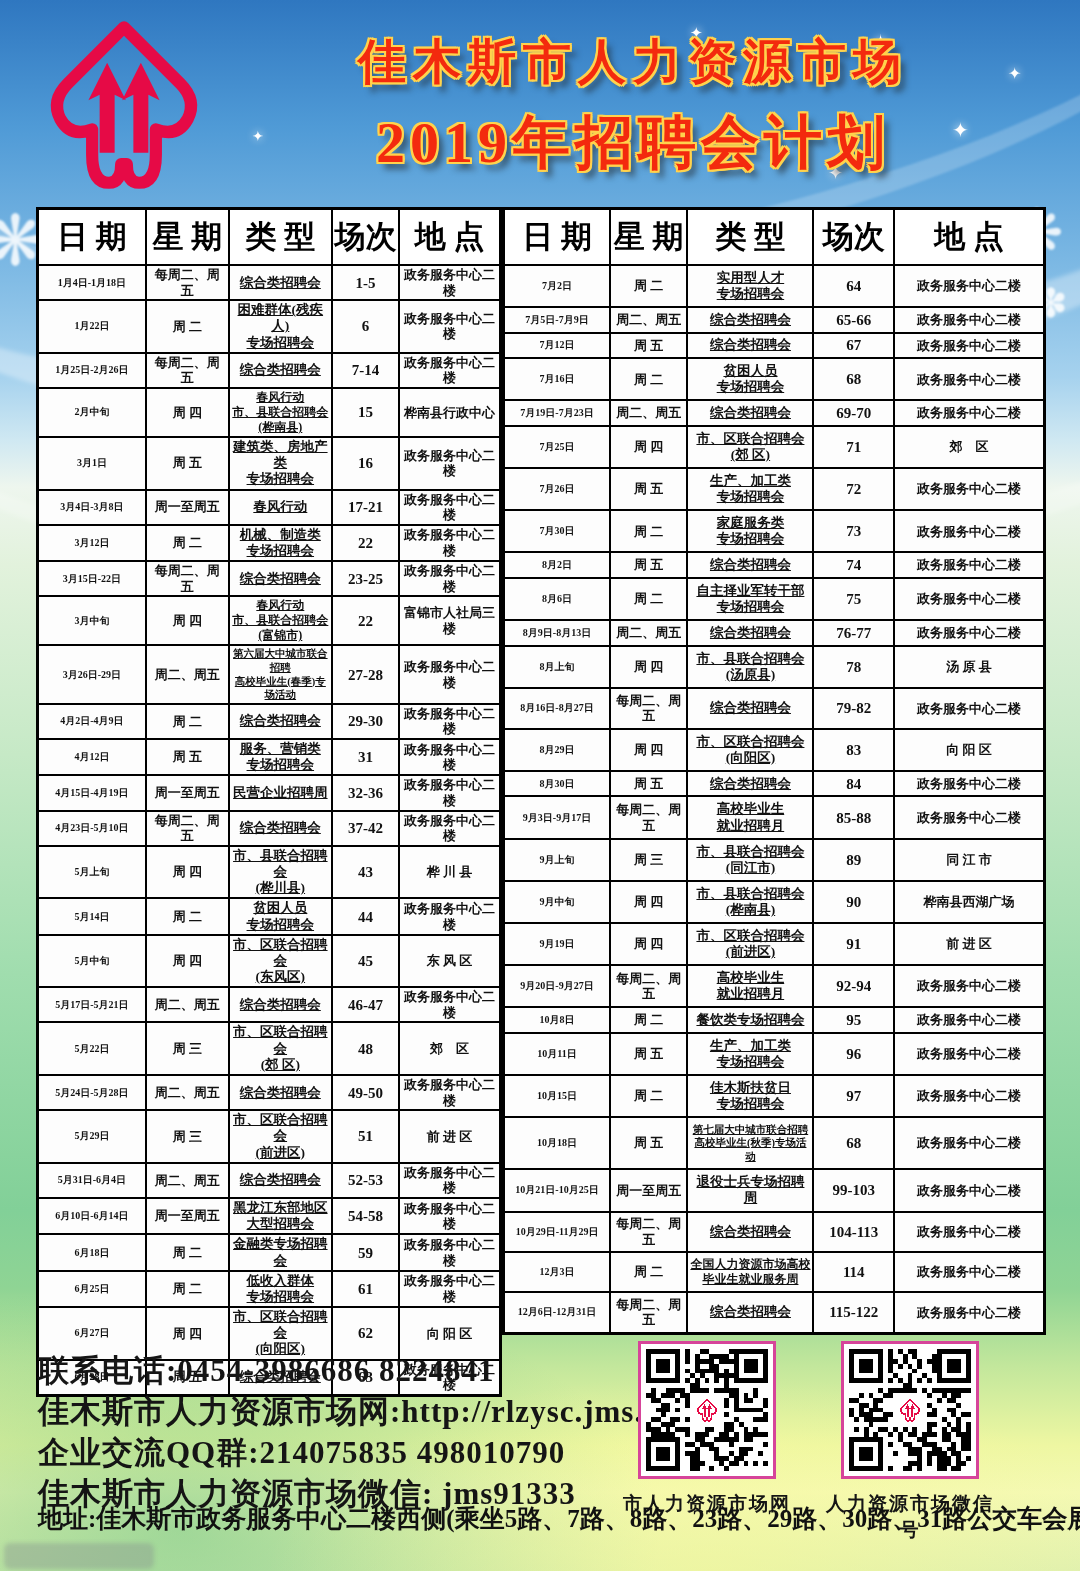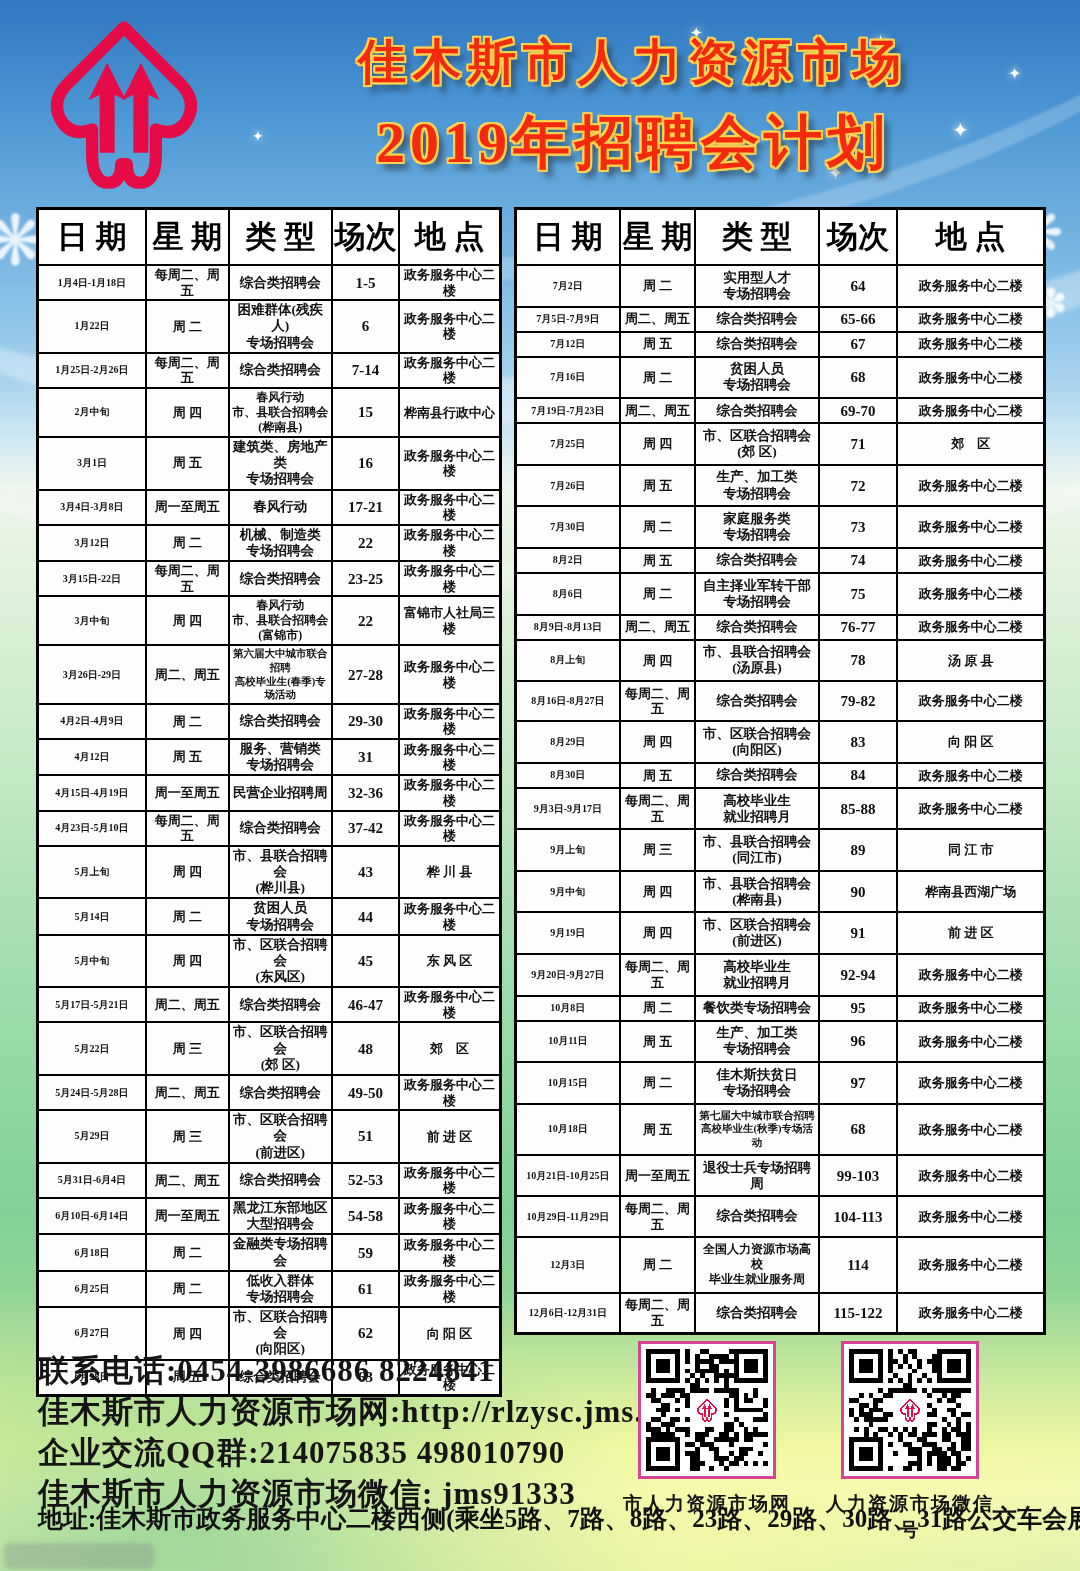--- a/index.html
+++ b/index.html
@@ -28,30 +28,30 @@
   .titles{position:absolute;left:200px;right:14px;top:30px;text-align:center;z-index:3;}
   .title1{font-size:48px;font-weight:bold;letter-spacing:7px;color:#f32a0e;
     text-shadow:2px 0 #ffd34d,-2px 0 #ffd34d,0 2px #ffd34d,0 -2px #ffd34d,
       2px 2px #ffd34d,-2px -2px #ffd34d,2px -2px #ffd34d,-2px 2px #ffd34d,
       6px 7px 6px rgba(25,25,25,.55);}
   .title2{margin-top:10px;font-size:58px;font-weight:bold;letter-spacing:5px;color:#f32a0e;
     text-shadow:2px 0 #ffd34d,-2px 0 #ffd34d,0 2px #ffd34d,0 -2px #ffd34d,
       2px 2px #ffd34d,-2px -2px #ffd34d,2px -2px #ffd34d,-2px 2px #ffd34d,
       6px 7px 6px rgba(25,25,25,.55);}
   
-  .tables{position:absolute;left:36px;right:34px;top:207px;height:1128px;display:flex;gap:12px;z-index:2;}
+  .tables{position:absolute;left:36px;right:34px;top:207px;height:1128px;display:flex;z-index:2;}
   table.sched{border-collapse:collapse;height:100%;table-layout:fixed;background:#fdfdfd;border:3px solid #000;}
   table.sched.left{width:466px;}
   table.sched.right{width:100%;flex:1;}
   .sched th{border:2px solid #000;background:#fff;font-size:31px;font-weight:bold;height:54px;padding:0;color:#000;}
   .sched td{border:2px solid #000;text-align:center;vertical-align:middle;padding:1px 2px;
     font-weight:bold;color:#111;white-space:pre-wrap;line-height:1.2;}
   .sched td.date{font-size:10px;}
   .sched td.week{font-size:13px;}
-  .sched td.type{font-size:13.5px;}
+  .sched td.type{font-size:13.5px;text-decoration:underline;}
   .sched td.type.small{font-size:12px;line-height:1.25;}
   .sched td.type.tiny{font-size:10.5px;line-height:1.3;}
   .sched td.session{font-size:15px;font-family:"Liberation Serif",serif;}
   .sched td.place{font-size:13px;}
   
   .contact{position:absolute;left:38px;top:1350px;z-index:3;color:#151515;font-weight:bold;}
   .contact div{font-size:31px;line-height:41px;letter-spacing:1px;}
   .qr-wrap{position:absolute;width:178px;text-align:center;z-index:3;}
   .qr-wrap.one{left:618px;top:1341px;}
   .qr-wrap.two{left:821px;top:1341px;}

